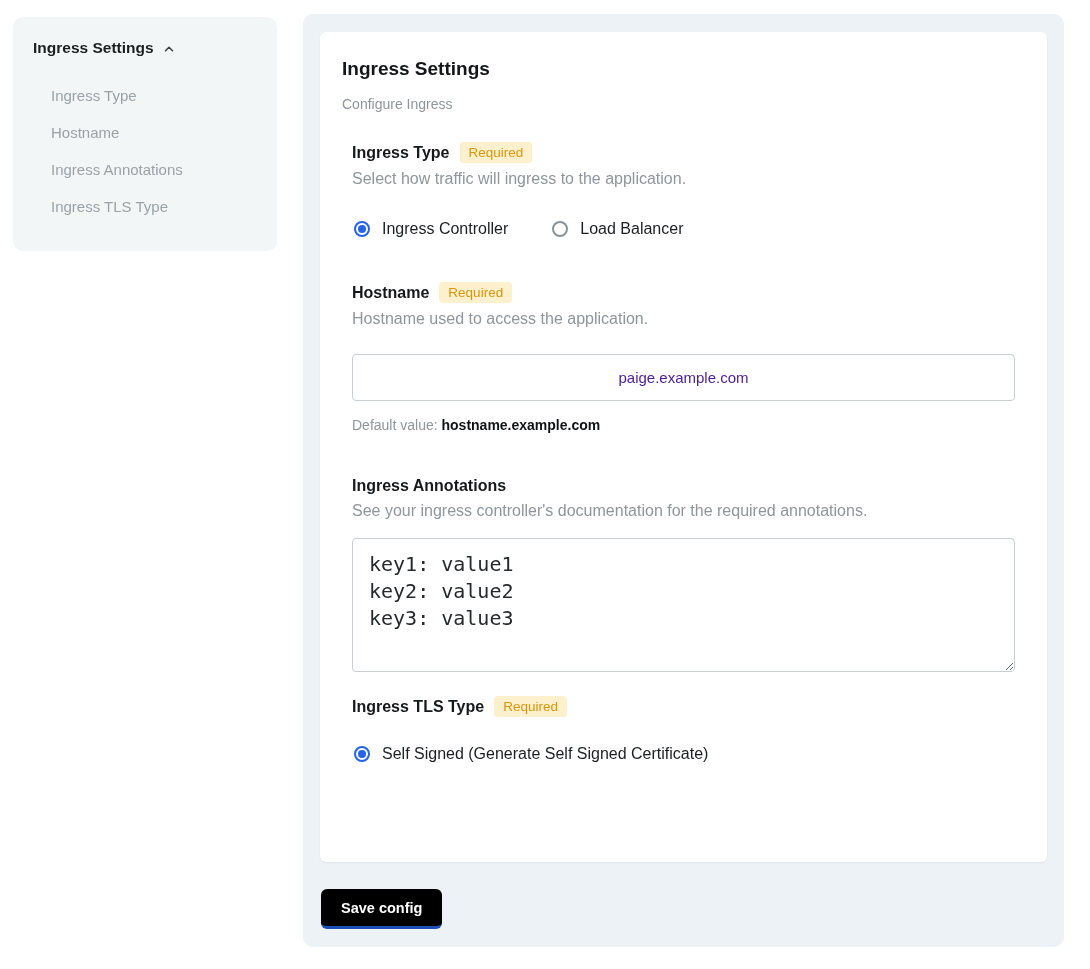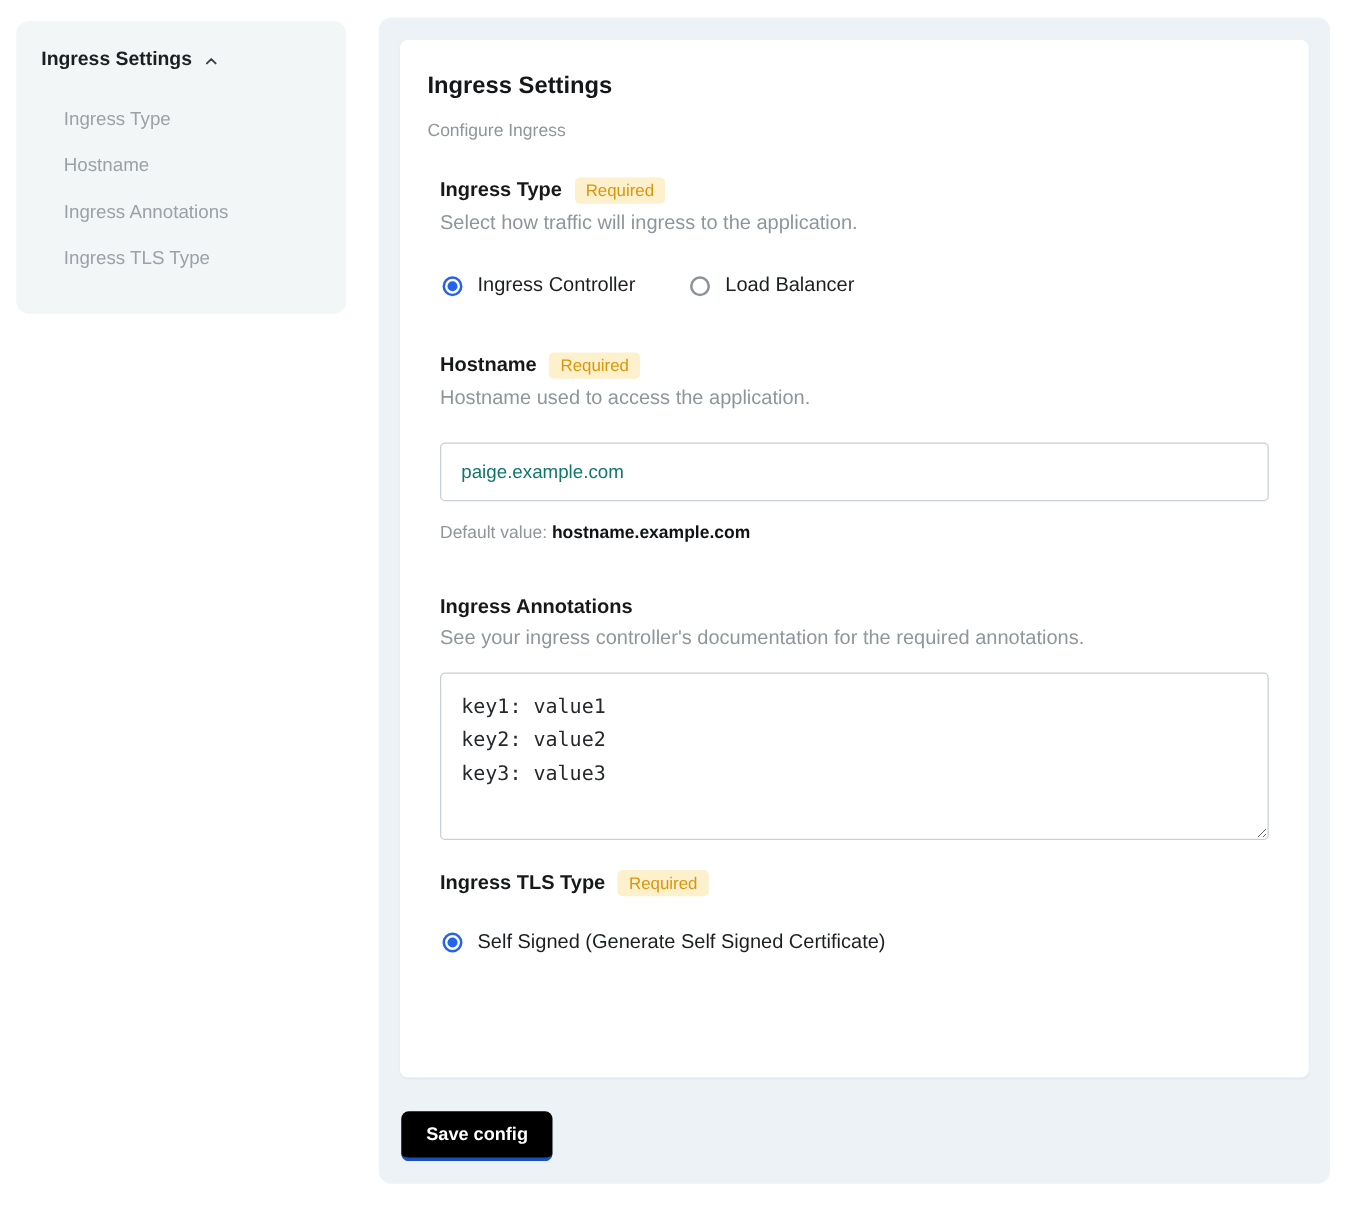--- a/index.html
+++ b/index.html
@@ -136,41 +136,42 @@
 
   
   .text-input {
     width: 663px;
     height: 47px;
     border: 1px solid #c9ced3;
     border-radius: 4px;
     padding: 16px 16px;
     font-size: 15px;
     font-family: "Liberation Sans", sans-serif;
-    color: #0f766e;
+    color: #4c1d95;
     margin-top: 26px;
     display: block;
     background: #ffffff;
     outline: none;
+    text-align: center;
   }
   .default-note {
     font-size: 14px;
     color: #8e969c;
     margin: 16px 0 44px 0;
   }
   .default-note b { color: #101215; }
 
   .annotations-textarea {
     width: 663px;
     height: 134px;
     border: 1px solid #c9ced3;
     border-radius: 4px;
     padding: 12px 16px;
     font-family: "DejaVu Sans Mono", monospace;
-    font-size: 16px;
+    font-size: 20px;
     line-height: 27px;
     color: #26292c;
     margin-top: 18px;
     display: block;
     resize: both;
     outline: none;
     margin-bottom: 24px;
   }
 
   

